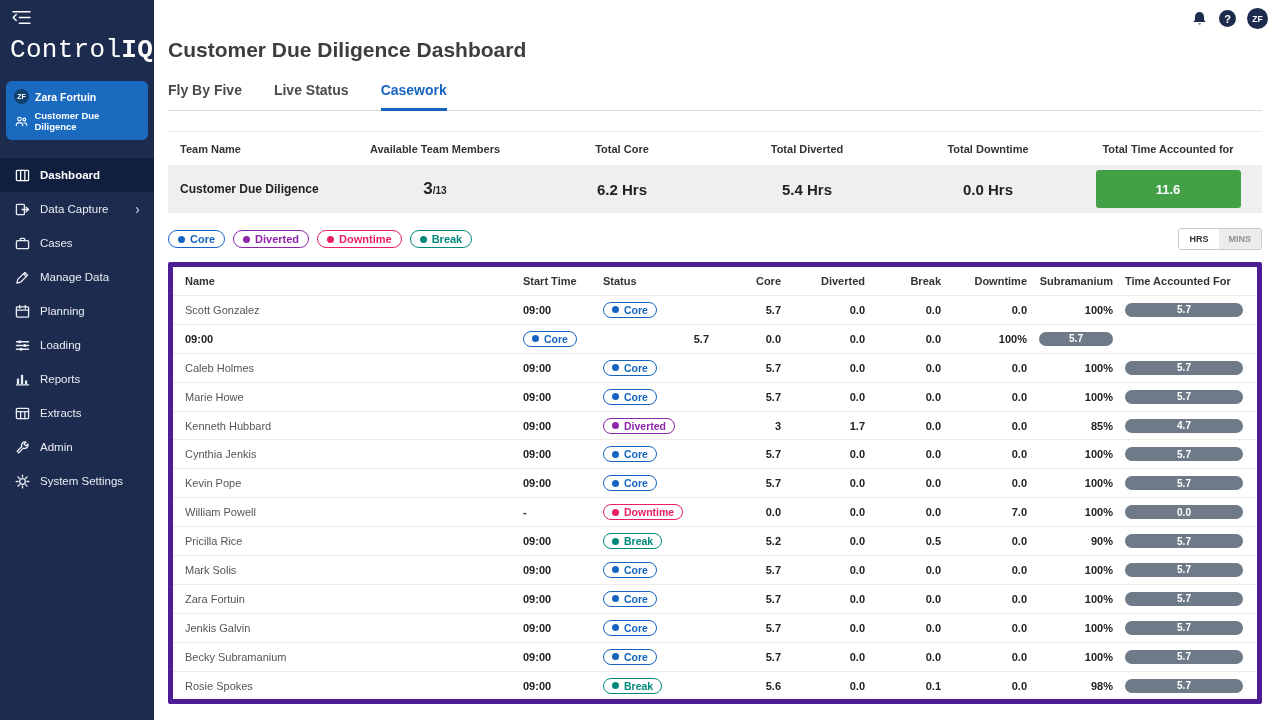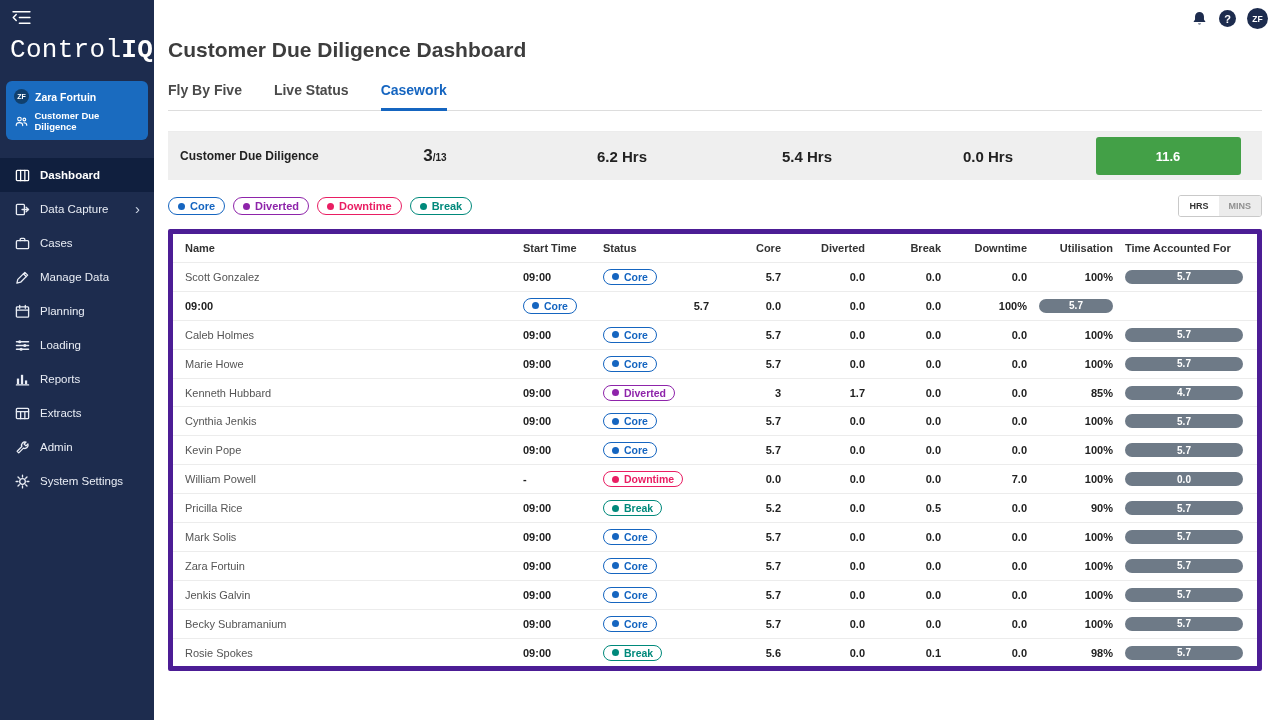--- a/index.html
+++ b/index.html
@@ -214,20 +214,28 @@
 
   <h1 class="page-title">Customer Due Diligence Dashboard</h1>
 
   <div class="tabs" id="tabs">
       <div class="tab">Fly By Five</div>
       <div class="tab">Live Status</div>
       <div class="tab active">Casework</div>
     </div>
 
   <section class="summary">
+    <div class="summary-grid summary-header" id="summary-header">
+        <div class="left">Team Name</div>
+        <div>Available Team Members</div>
+        <div>Total Core</div>
+        <div>Total Diverted</div>
+        <div>Total Downtime</div>
+        <div>Total Time Accounted for</div>
+      </div>
     <div class="summary-grid summary-row">
       <div class="sum-team">Customer Due Diligence</div>
       <div class="sum-center">
         <span class="avail-big">3</span><span class="avail-small">/13</span>
       </div>
       <div class="sum-center">6.2 Hrs</div>
       <div class="sum-center">5.4 Hrs</div>
       <div class="sum-center">0.0 Hrs</div>
       <div>
         <div class="green-box" id="green-box" style="background: rgb(67, 160, 71);">11.6</div>
@@ -262,21 +270,21 @@
 
   <section class="data-table">
     <div class="t-header" id="table-header">
         <div>Name</div>
         <div>Start Time</div>
         <div>Status</div>
         <div class="right">Core</div>
         <div class="right">Diverted</div>
         <div class="right">Break</div>
         <div class="right">Downtime</div>
-        <div class="right">Utilisation</div>
+        <div class="right">Subramanium</div>
         <div class="bar-col">Time Accounted For</div>
       </div>
     <div id="table-body">
         <div class="t-row">
           <div class="c-name">Scott Gonzalez</div>
           <div class="c-start">09:00</div>
           <div class="c-status"><span class="chip" style="color: rgb(21, 101, 192); border-color: rgb(21, 101, 192);">
               <span class="dot" style="background: rgb(21, 101, 192);"></span>
               <span>Core</span>
             </span></div>

